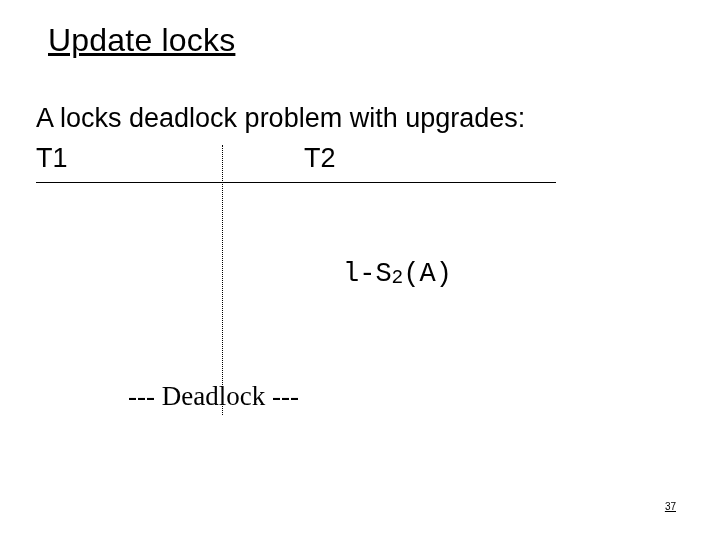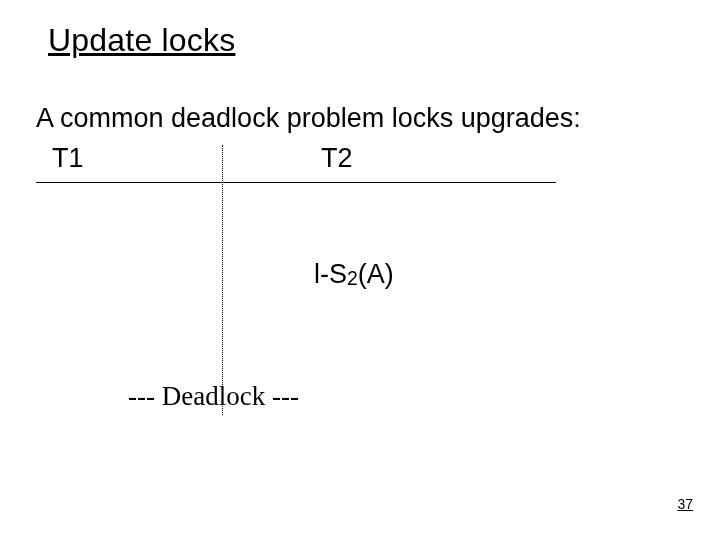--- a/index.html
+++ b/index.html
@@ -30,35 +30,36 @@
   .body-text {
     position: absolute;
     font-size: 27px;
     line-height: 1.2;
   }
   .intro {
     left: 36px;
     top: 102px;
   }
   .t1 {
-    left: 52px;
+    left: 36px;
     top: 142px;
   }
   .t2 {
-    left: 321px;
+    left: 304px;
     top: 142px;
     text-align: center;
   }
   .ls1 {
     left: 36px;
     top: 194px;
   }
   .ls2 {
-    left: 314px;
+    left: 343px;
     top: 258px;
+    font-family: Liberation Mono, monospace;
   }
   .deadlock {
     left: 128px;
     top: 380px;
     font-family: Liberation Serif, serif;
   }
   .hr-line {
     position: absolute;
     left: 36px;
     top: 182px;
@@ -75,35 +76,35 @@
     border-left: 1px dotted #000;
   }
   .sub {
     font-size: 0.72em;
     vertical-align: baseline;
     position: relative;
     top: 0.12em;
   }
   .page-num {
     position: absolute;
-    right: 27px;
+    right: 44px;
     bottom: 28px;
-    font-size: 14px;
+    font-size: 10px;
     color: #000;
     text-decoration: underline;
   }
 </style>
 </head>
 <body>
 
 <div class="slide">
 
   <div class="title">Update locks</div>
 
-  <div class="body-text intro">A common deadlock problem locks upgrades:</div>
+  <div class="body-text intro">A locks deadlock problem with upgrades:</div>
 
   <div class="body-text t1">T1</div>
   <div class="body-text t2">T2</div>
 
   <div class="hr-line"></div>
   <div class="vertical"></div>
 
 
   <div class="body-text ls2">
     <span>l-S</span><span class="sub">2</span><span>(A)</span>

